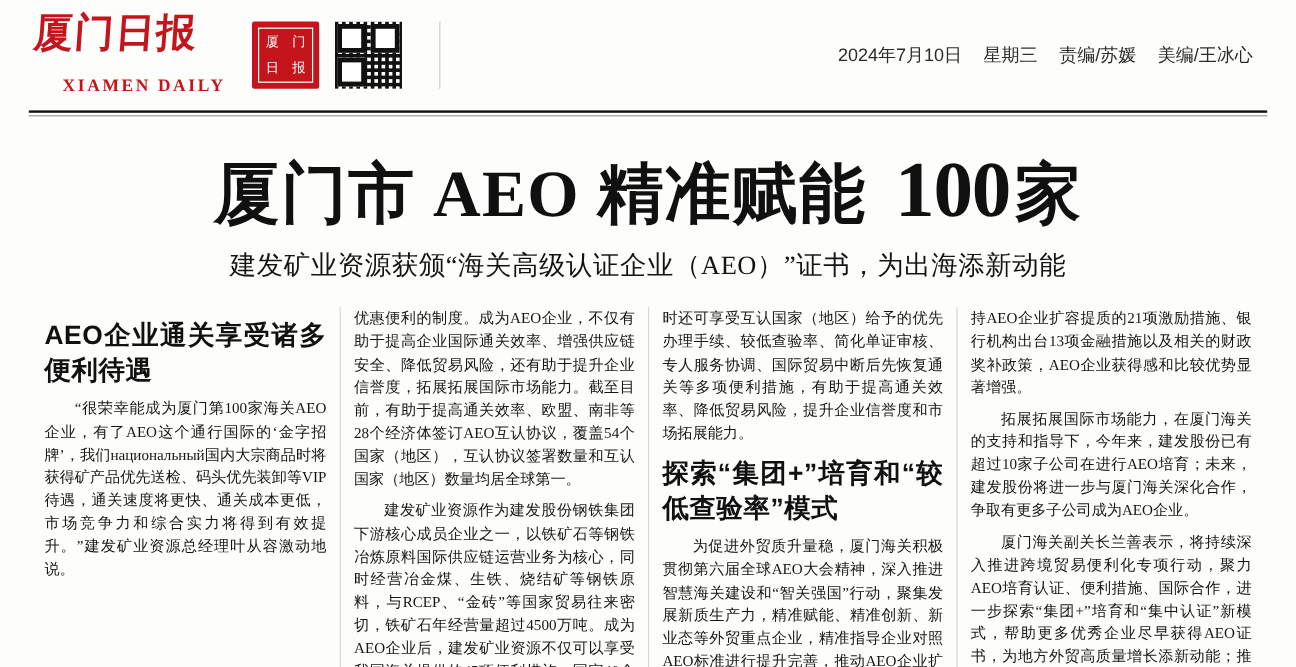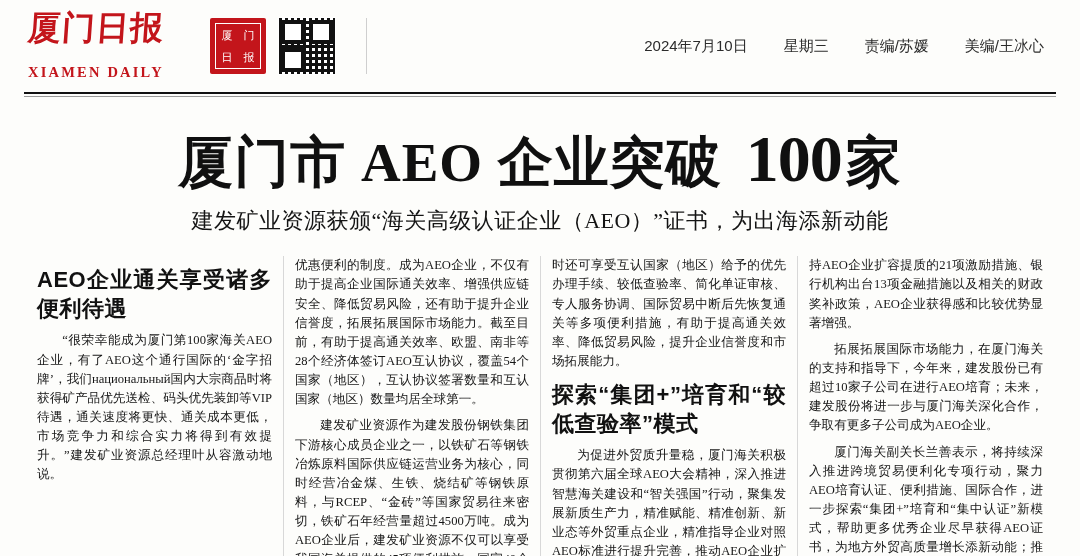--- a/index.html
+++ b/index.html
@@ -48,20 +48,21 @@
     transform: skewX(-4deg);
   }
   .logo-en {
     margin-top: 19px;
     font-family: "Liberation Serif", serif;
     font-size: 14.5px;
     font-weight: bold;
     color: #c3151b;
     letter-spacing: 2.2px;
     white-space: nowrap;
+    text-align: right;
   }
   .seal {
     width: 56px;
     height: 56px;
     background: #c3151b;
     margin-left: 22px;
     position: relative;
     border-radius: 2px;
     flex: none;
   }
@@ -113,21 +114,21 @@
     width: 1px;
     height: 56px;
     background: #cfcfcf;
     margin: 0 24px 0 30px;
   }
   .masthead-meta {
     flex: 1;
     display: flex;
     justify-content: flex-end;
     align-items: center;
-    gap: 36px;
+    gap: 18px;
     font-family: "Liberation Sans", sans-serif;
     font-size: 15px;
     color: #2b2b2b;
     padding-right: 8px;
     white-space: nowrap;
   }
 
   .rule {
     height: 2px;
     background: #111;
@@ -233,21 +234,21 @@
       <span>责编/苏媛</span>
       <span>美编/王冰心</span>
     </div>
   </div>
 
   <div class="rule"></div>
   <div class="rule thin"></div>
 
   <div class="headline-wrap">
     <div class="headline">
-      <span>厦门市 AEO 企业突破</span><span class="num">100</span><span>家</span>
+      <span>厦门市 AEO 精准赋能</span><span class="num">100</span><span>家</span>
     </div>
     <div class="subhead">建发矿业资源获颁“海关高级认证企业（AEO）”证书，为出海添新动能</div>
   </div>
 
   <div class="columns">
 
     <div class="col">
       <div class="sec-head">AEO企业通关享受诸多便利待遇</div>
       <p>“很荣幸能成为厦门第100家海关AEO企业，有了AEO这个通行国际的‘金字招牌’，我们национальный国内大宗商品时将获得矿产品优先送检、码头优先装卸等VIP待遇，通关速度将更快、通关成本更低，市场竞争力和综合实力将得到有效提升。”建发矿业资源总经理叶从容激动地说。</p>
 

